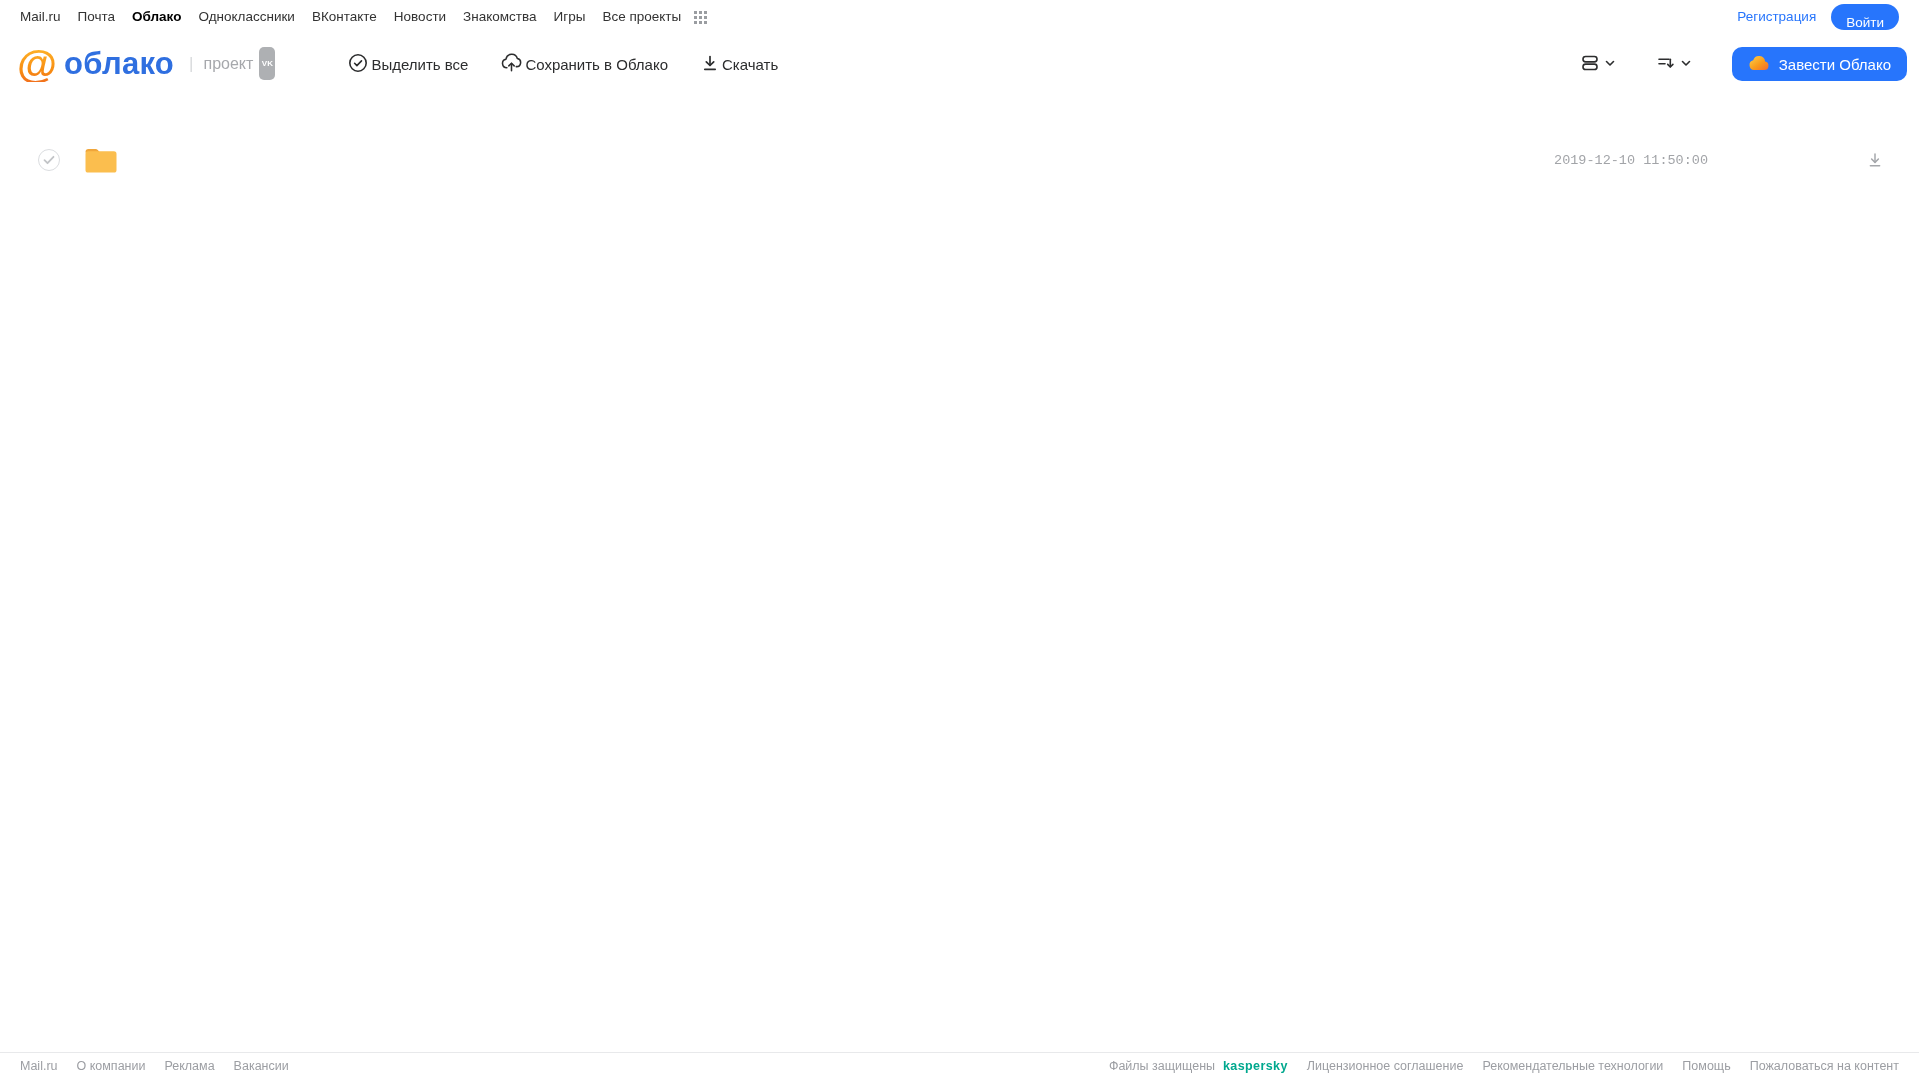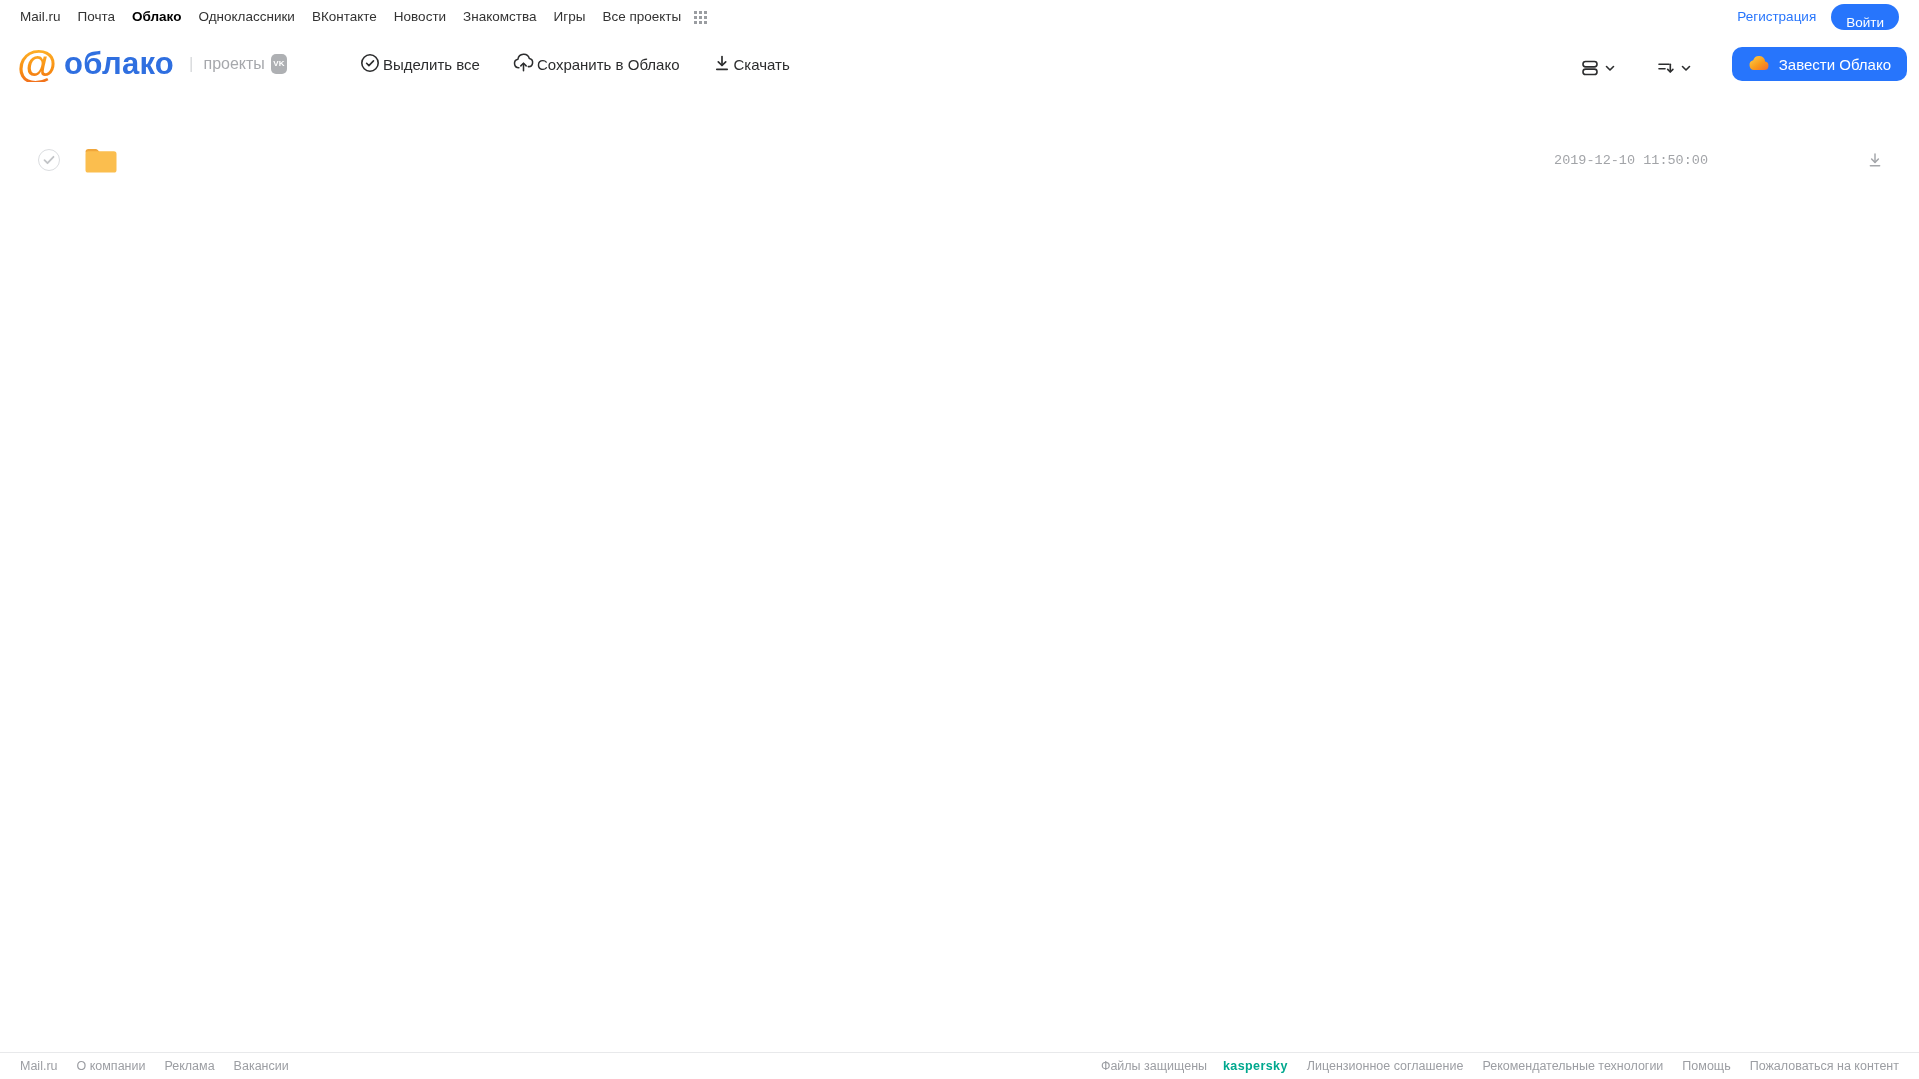--- a/index.html
+++ b/index.html
@@ -35,27 +35,27 @@
   .logo { display:flex; align-items:center; }
   .logo-at {
     font-size:41px; font-weight:700; line-height:0.9;
     background:linear-gradient(180deg,#FFB629 0%,#F78B12 70%,#F2711C 100%);
     -webkit-background-clip:text; background-clip:text; color:transparent;
   }
   .logo-text { color:#2F6FE0; font-size:31px; font-weight:700; margin-left:7px; letter-spacing:0.3px; }
   .logo-divider { color:#D8DADC; font-size:17px; font-weight:300; margin:0 10px 0 15px; }
   .project-label { color:#A6A8AC; font-size:16px; }
   .vk-badge {
-    width:16px; height:20px; margin-left:6px; border-radius:5px;
+    width:16px; height:33px; margin-left:6px; border-radius:5px;
     background:#AEB0B3; color:#fff; font-size:8px; font-weight:700;
     display:inline-flex; align-items:center; justify-content:center;
   }
   .toolbar { display:flex; align-items:center; gap:32px; margin-left:72px; }
   .tb-btn { display:flex; align-items:center; gap:2px; font-size:15px; color:#2C2D2E; }
-  .header-right { margin-left:auto; display:flex; align-items:flex-end; gap:40px; }
+  .header-right { margin-left:auto; display:flex; align-items:center; gap:40px; }
   .icon-btn { display:flex; align-items:center; gap:4px; color:#2C2D2E; }
   .cta-btn {
     display:flex; align-items:center; gap:9px;
     background:#2775FC; color:#fff;
     height:34px; padding:0 16px; border-radius:10px;
     font-size:15px;
   }
 
   
   .main { padding:0 20px; }
@@ -72,21 +72,21 @@
   .row-dl-btn { margin-left:158px; margin-right:15px; display:inline-flex; flex:none; }
 
   
   .footer {
     position:absolute; left:0; right:0; bottom:0; height:27px;
     background:#fff; border-top:1px solid #E8E9EB;
     display:flex; align-items:center; justify-content:space-between;
     padding:0 20px; font-size:12.5px; color:#9C9EA3;
   }
   .f-left, .f-right { display:flex; align-items:center; gap:19px; }
-  .kaspersky { color:#00A88E; font-weight:700; letter-spacing:0.4px; margin-left:16px; }
+  .kaspersky { color:#00A88E; font-weight:700; letter-spacing:0.4px; margin-left:8px; }
 </style>
 </head>
 <body>
 
 <div class="topbar">
   <nav class="topnav">
     <a>Mail.ru</a>
     <a>Почта</a>
     <a class="active">Облако</a>
     <a>Одноклассники</a>
@@ -115,21 +115,21 @@
     <a class="reg-link">Регистрация</a>
     <button class="login-btn">Войти</button>
   </div>
 </div>
 
 <div class="header">
   <a class="logo">
     <span class="logo-at">@</span>
     <span class="logo-text">облако</span>
     <span class="logo-divider">|</span>
-    <span class="project-label">проекты</span>
+    <span class="project-label">проект</span>
     <span class="vk-badge">VK</span>
   </a>
 
   <div class="toolbar">
     <button class="tb-btn">
       <span>
         <svg width="22" height="22" viewBox="0 0 22 22" fill="none" stroke="#2C2D2E" stroke-width="1.6" stroke-linecap="round" stroke-linejoin="round">
           <circle cx="11" cy="11" r="8.2"></circle>
           <path d="M7.6 11.3l2.3 2.3 4.6-4.7"></path>
         </svg>

